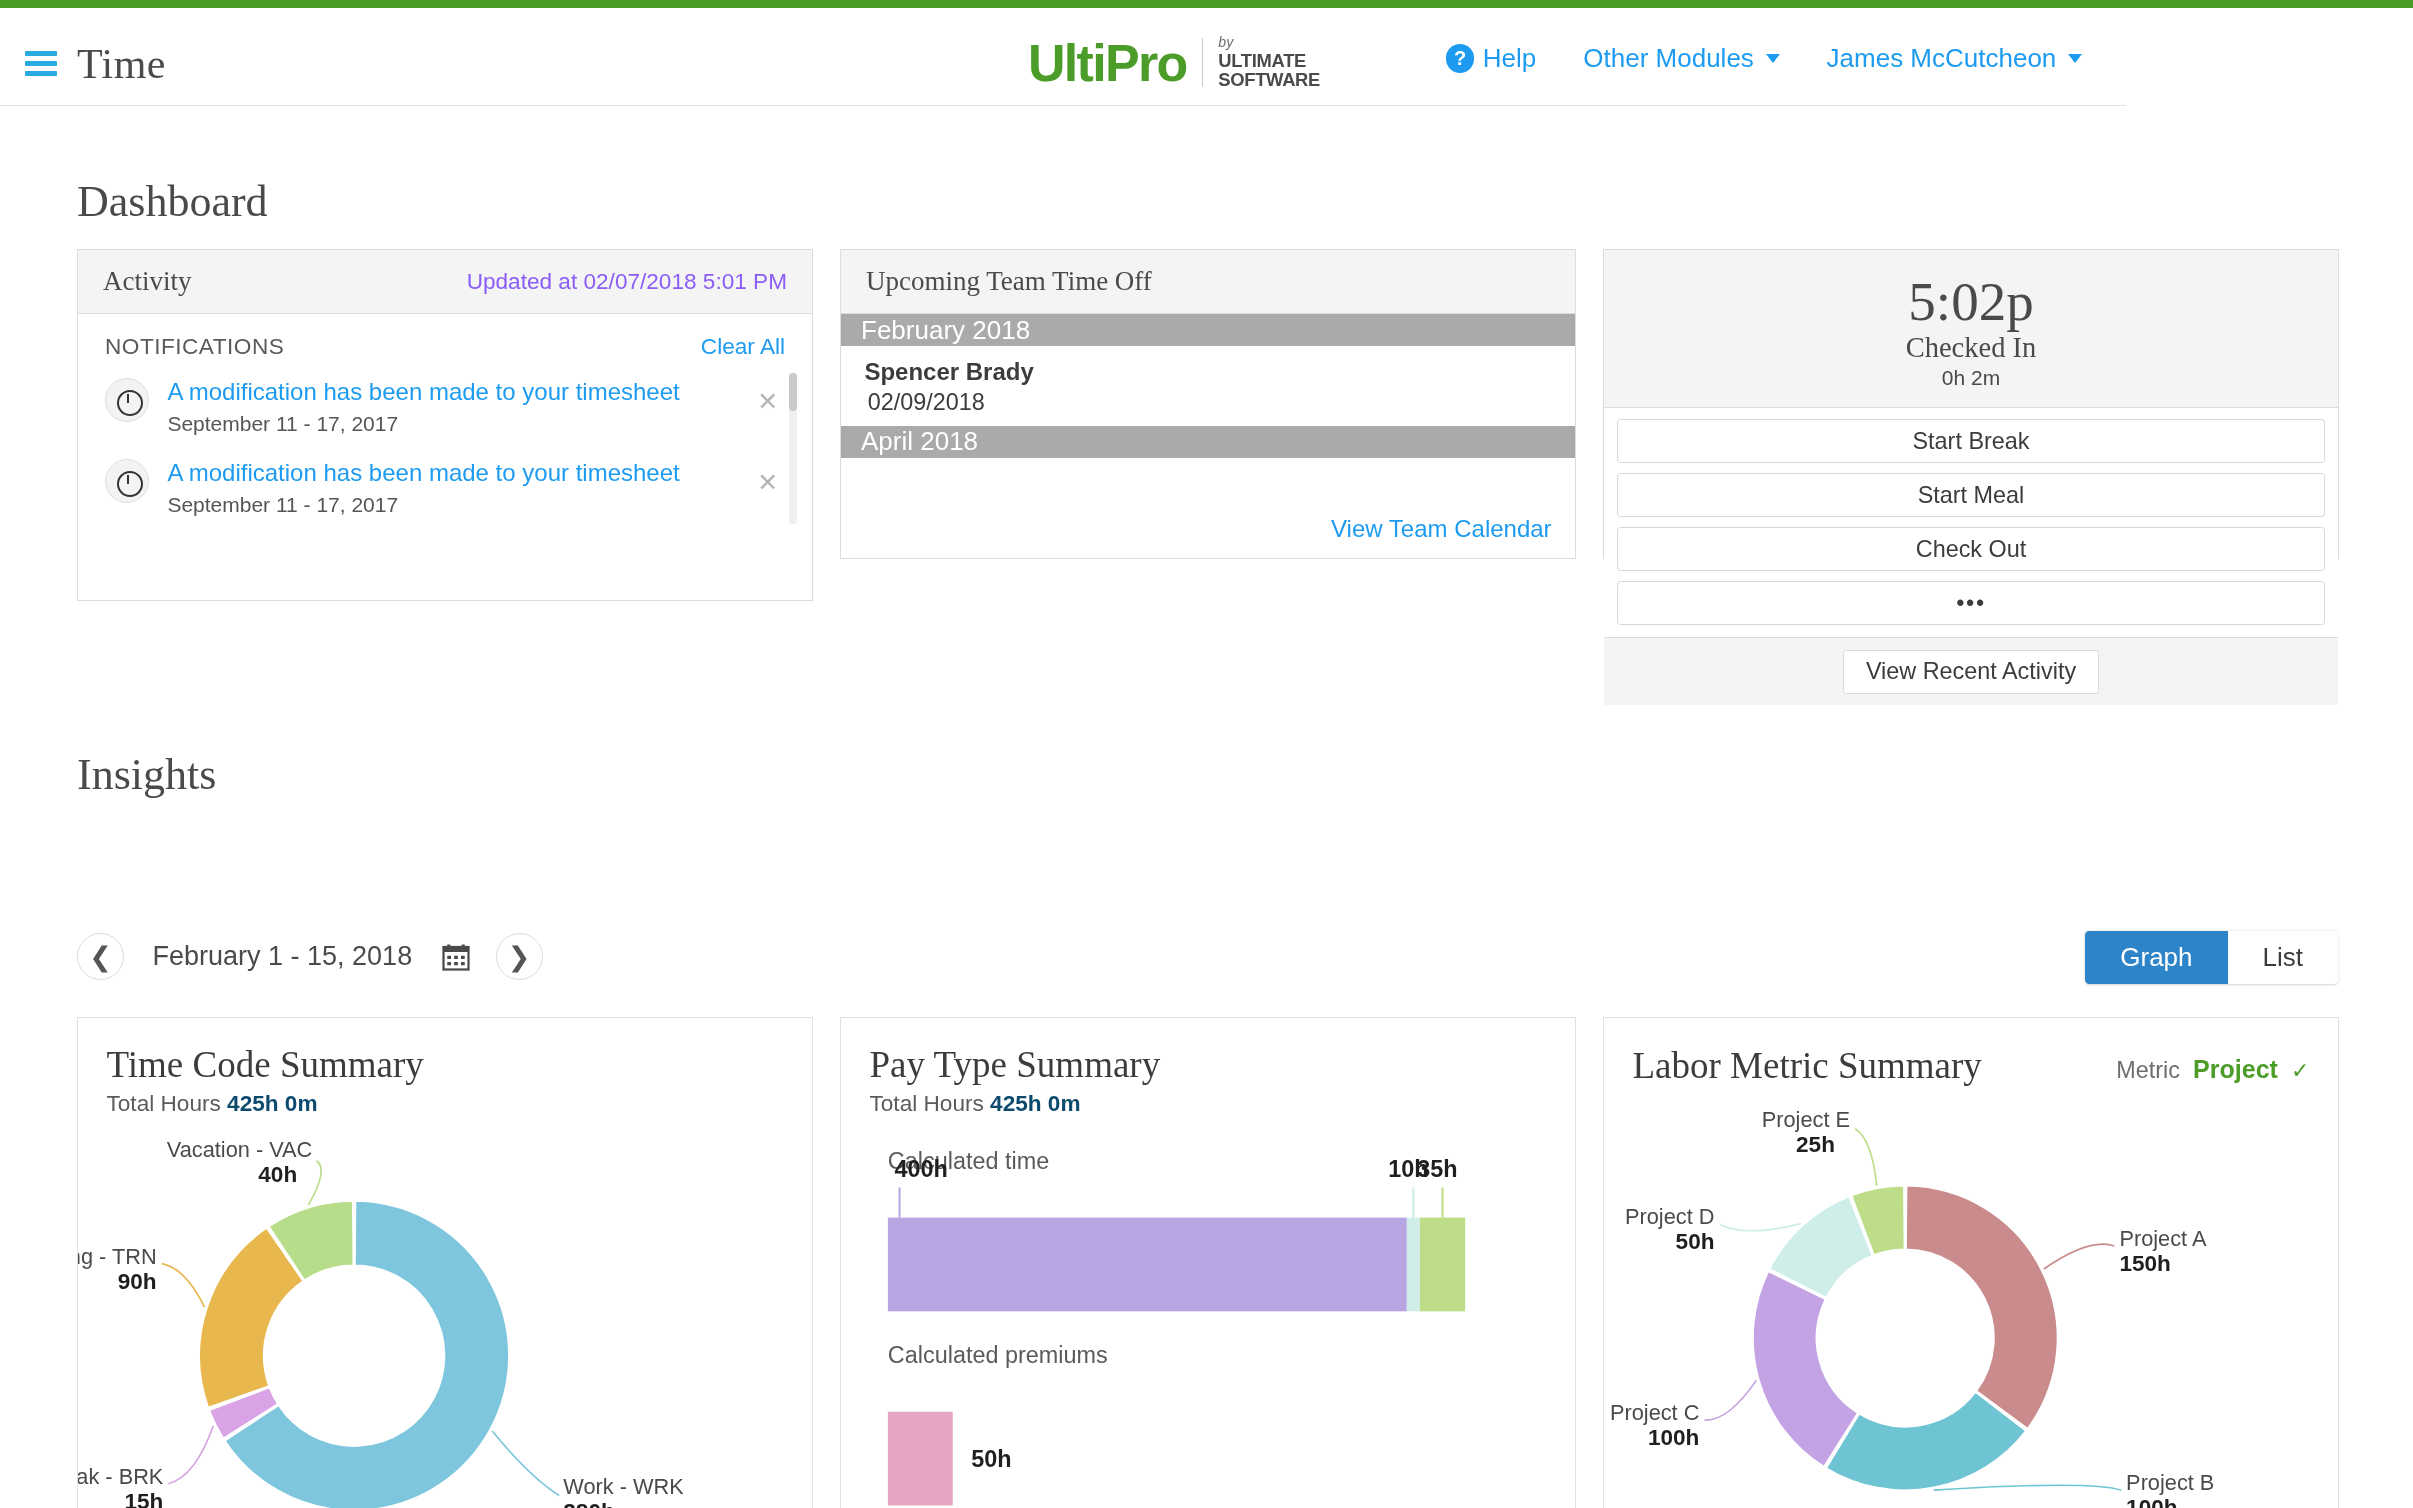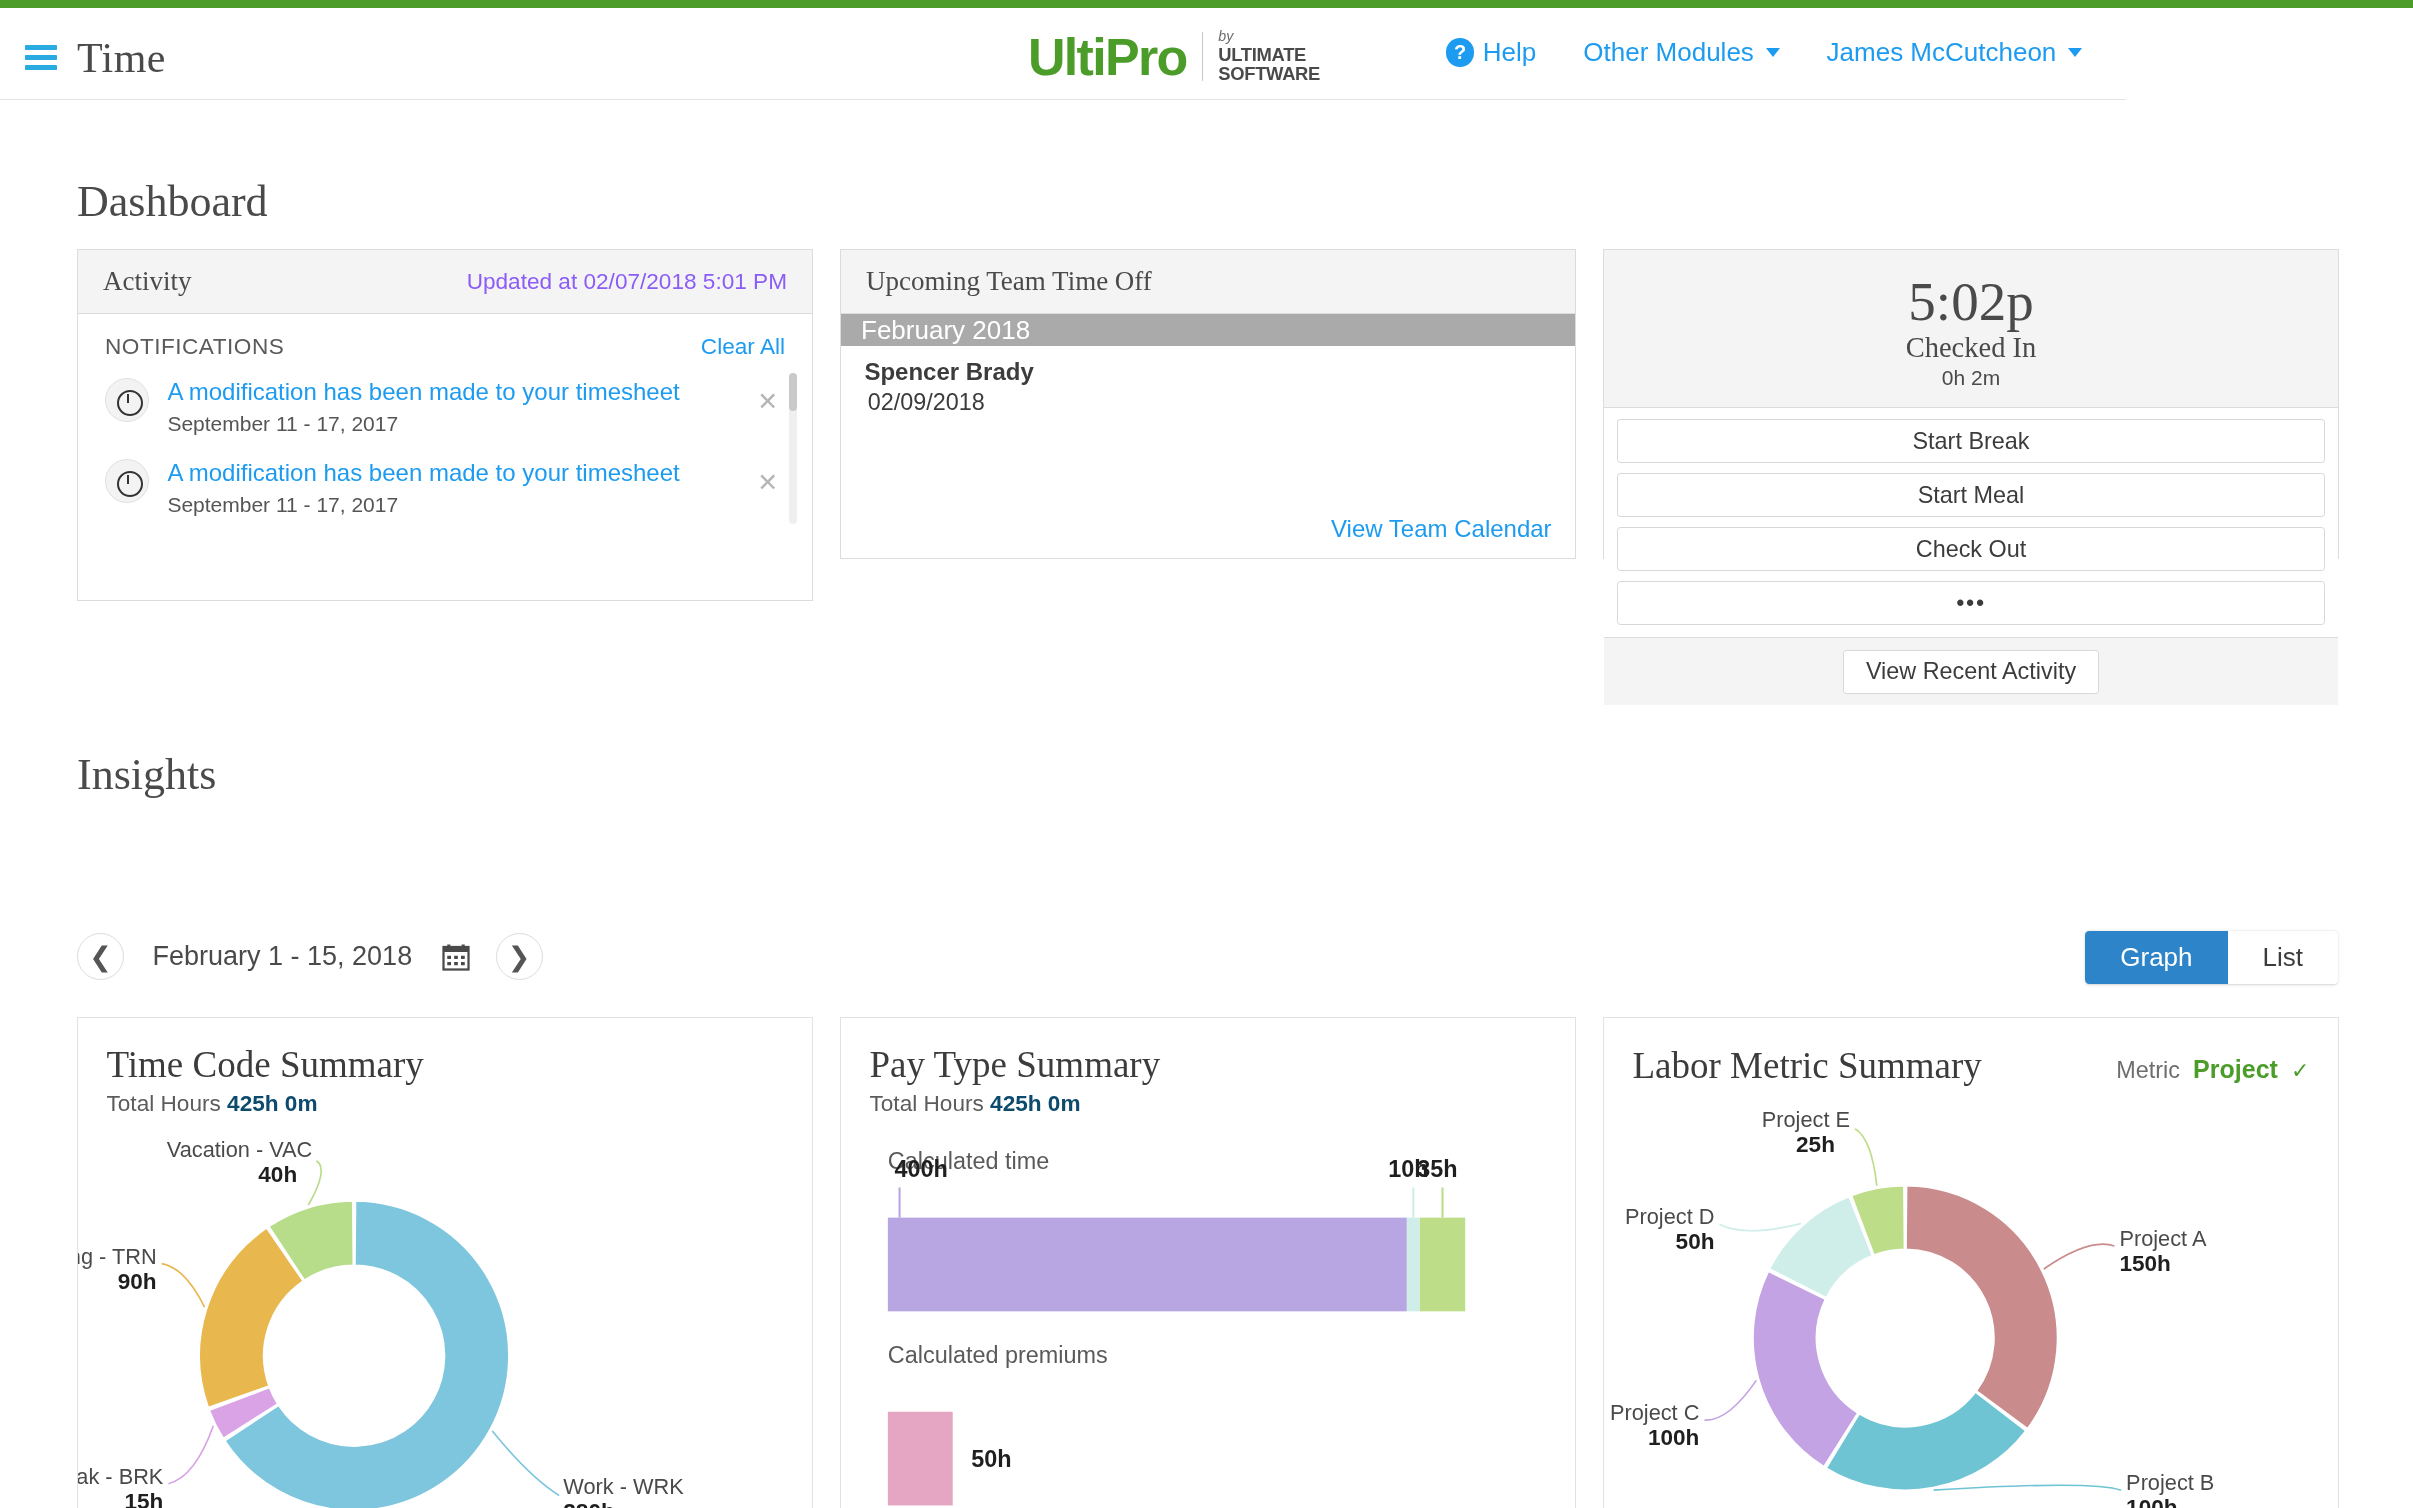--- a/index.html
+++ b/index.html
@@ -13,21 +13,21 @@
 
   
   .green-bar {
     position: absolute; left: 0; top: 0;
     width: 2413px; height: 8.4px;
     background: #4b9c28;
   }
 
   
   .header {
-    position: absolute; left: 0; top: 12px;
+    position: absolute; left: 0; top: 18px;
     width: 2126px; height: 88px;
     background: #ffffff;
     border-bottom: 1.7px solid #e4e4e4;
   }
   .hamburger {
     position: absolute; left: 25px; top: 33px;
     width: 32px; height: 25px;
     cursor: pointer;
   }
   .hamburger span {
@@ -320,20 +320,21 @@
 
   <div class="card" id="card-timeoff">
     <div class="card-hd">
       <span class="card-hd-title">Upcoming Team Time Off</span>
     </div>
     <div class="month-bar">February 2018</div>
     <div class="to-entry">
       <div class="to-name">Spencer Brady</div>
       <div class="to-date">02/09/2018</div>
     </div>
+    <div class="month-bar">April 2018</div>
     <div class="to-link">View Team Calendar</div>
   </div>
 
   <div class="card" id="card-punch">
     <div class="pc-top">
       <div class="pc-time">5:02p</div>
       <div class="pc-status">Checked In</div>
       <div class="pc-elapsed">0h 2m</div>
     </div>
     <div class="pc-btns">

